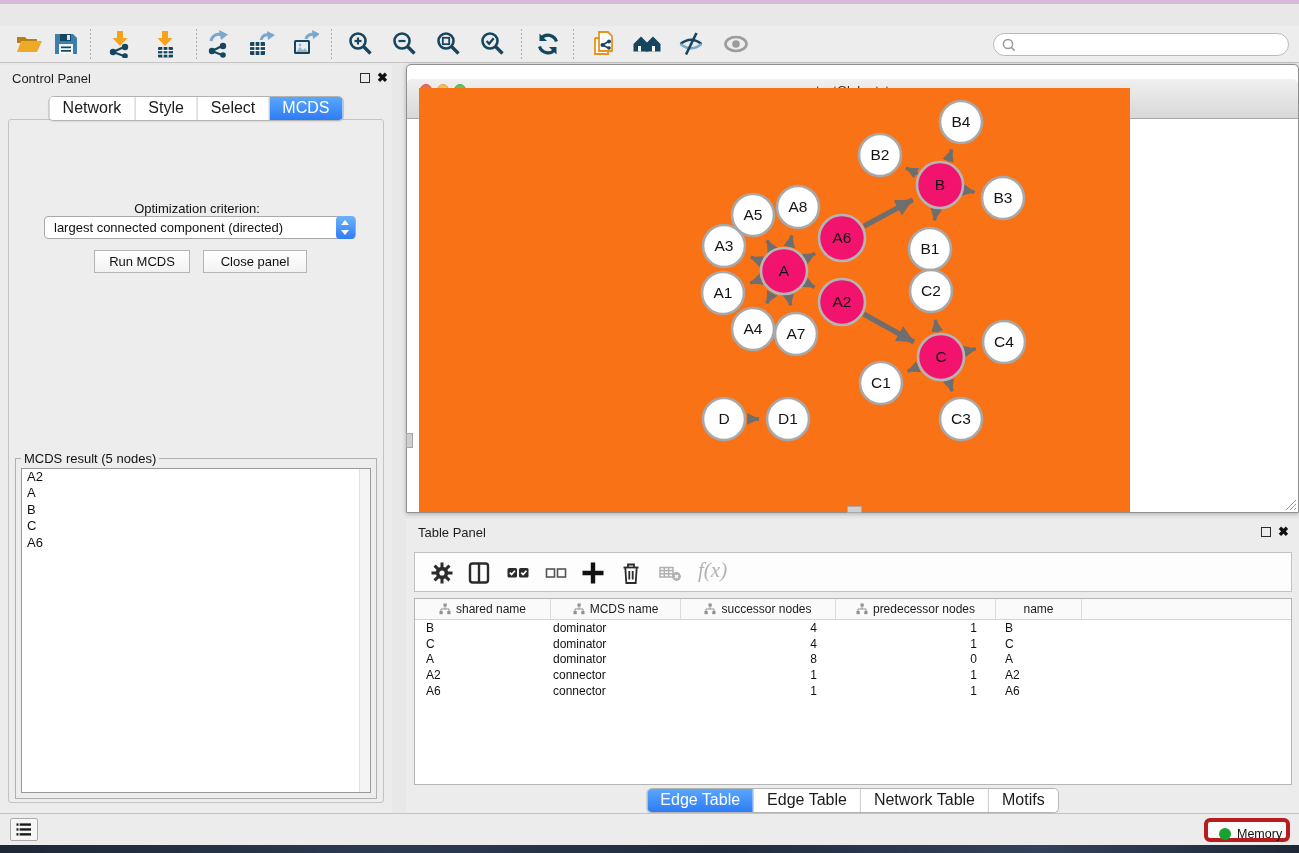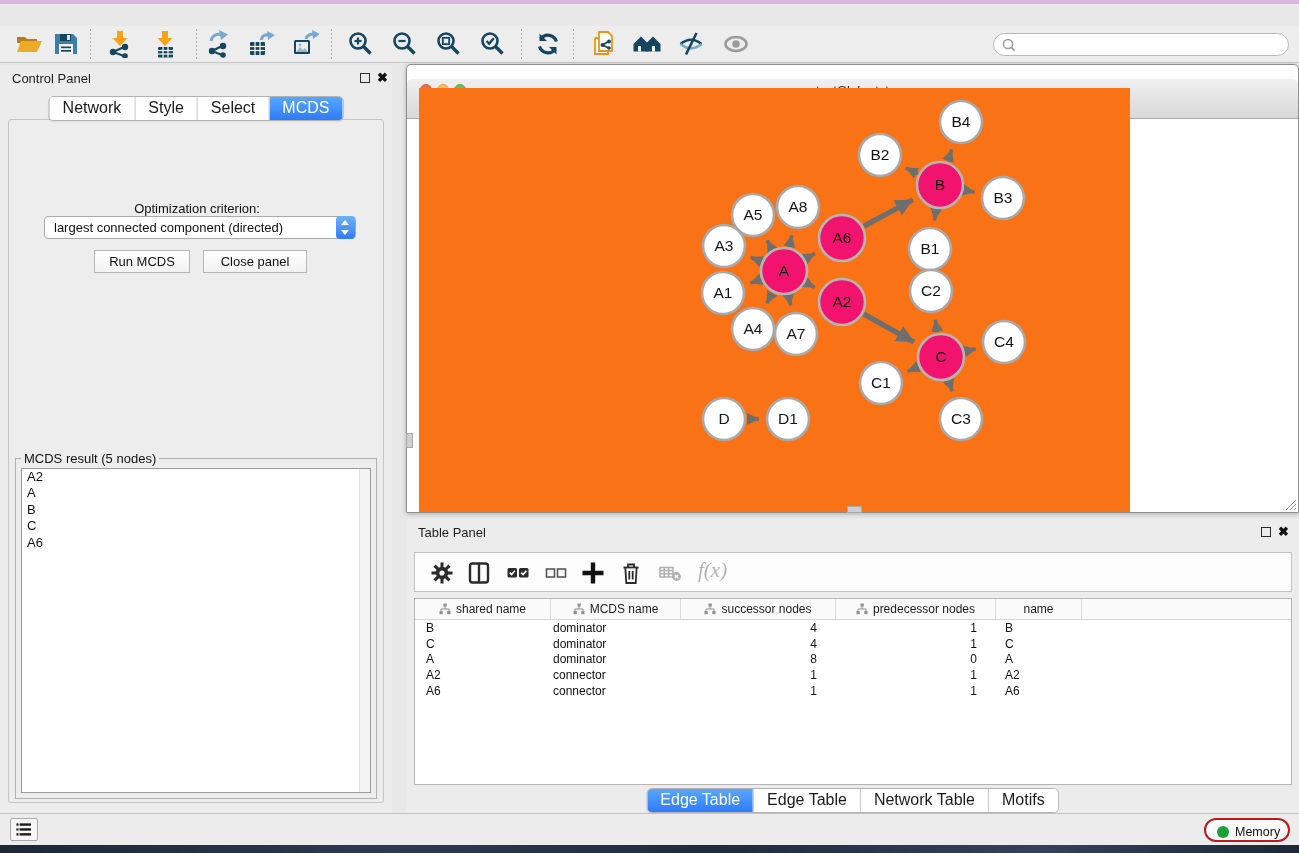--- a/index.html
+++ b/index.html
@@ -104,21 +104,21 @@
   .td.c2, .td.c3 { text-align:right; padding-right:19px; }
   .td.c4 { padding-left:9px; }
   #tp-tabs { position:absolute; left:50%; transform:translateX(-50%); top:269px; }
 
   
   .statusbar { position:absolute; left:0; top:813px; width:100%; height:32px; background:#ececec;
                border-top:1px solid #c2c2c2; }
   .status-list-btn { position:absolute; left:10px; top:4px; width:28px; height:23px; background:#f6f6f6;
                      border:1px solid #ababab; border-radius:2px; cursor:pointer; }
   .memory-btn { position:absolute; right:9px; top:4px; width:86px; height:24px; background:#fbfbfb;
-                border:2px solid #b91c1c; border-radius:12px; cursor:pointer; }
+                border:4px solid #b91c1c; border-radius:6px; cursor:pointer; }
   .memory-dot { position:absolute; left:11px; top:6px; width:12px; height:12px; border-radius:50%;
                 background:#19a234; }
   .memory-text { position:absolute; left:29px; top:5px; font-size:12.5px; color:#111; }
   .desktop-bottom { position:absolute; left:0; top:845px; width:100%; height:8px;
                     background:linear-gradient(90deg,#1d2736,#2c3a50 30%,#202b3d 55%,#33415a 80%,#1d2736); }
 </style>
 </head>
 <body>
 
 <div id="app">

